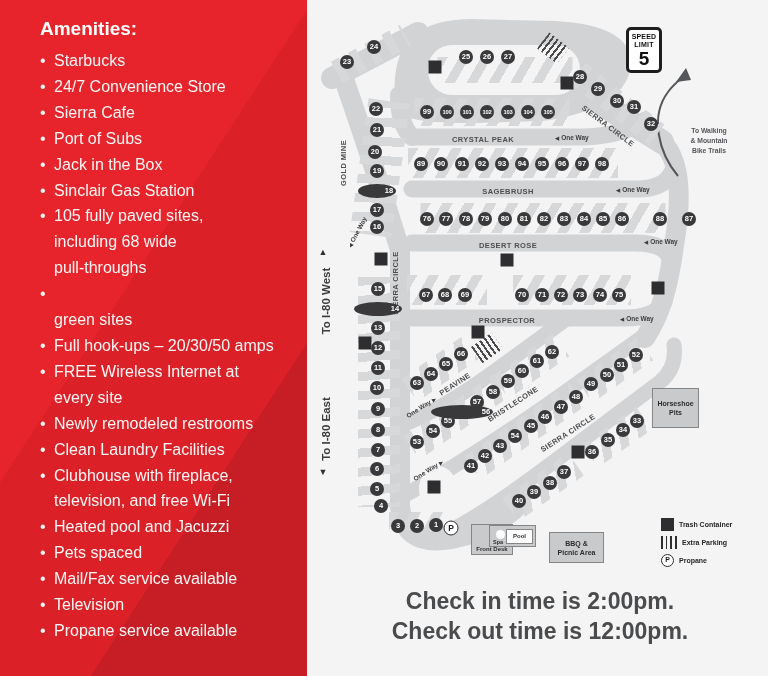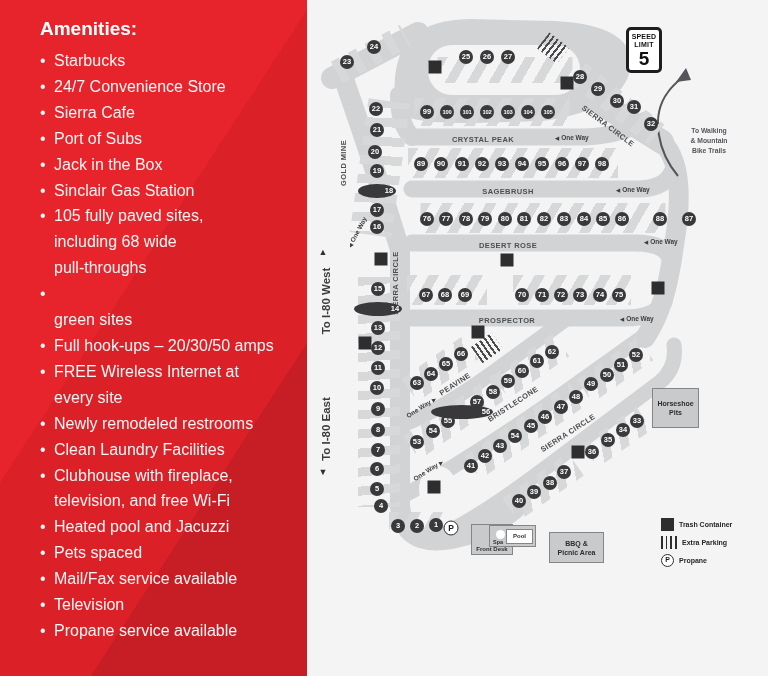--- a/index.html
+++ b/index.html
@@ -415,14 +415,18 @@
       <div class="lrow">
         <div class="li-park"></div>
         <span class="label">Extra Parking</span>
       </div>
       <div class="lrow">
         <div class="li-prop">P</div>
         <span class="label">Propane</span>
       </div>
     </div>
 
+  <div id="checkin-block">
+    <div>Check in time is 2:00pm.</div>
+    <div>Check out time is 12:00pm.</div>
+  </div>
 
 </div>
 
 </body></html>

